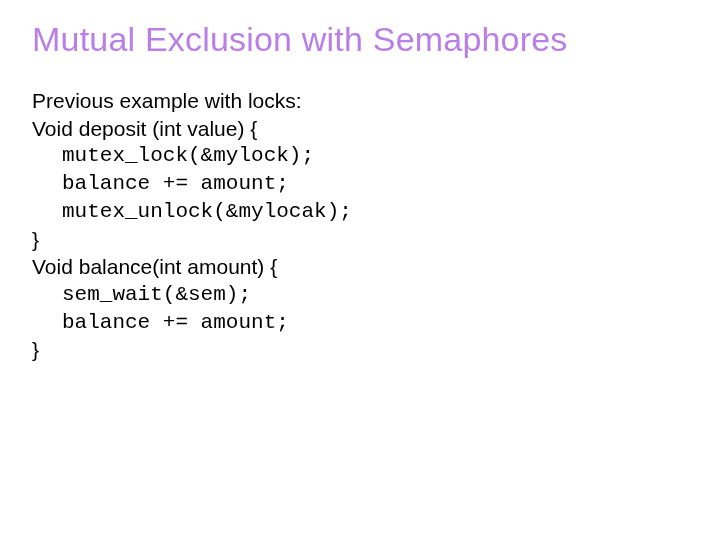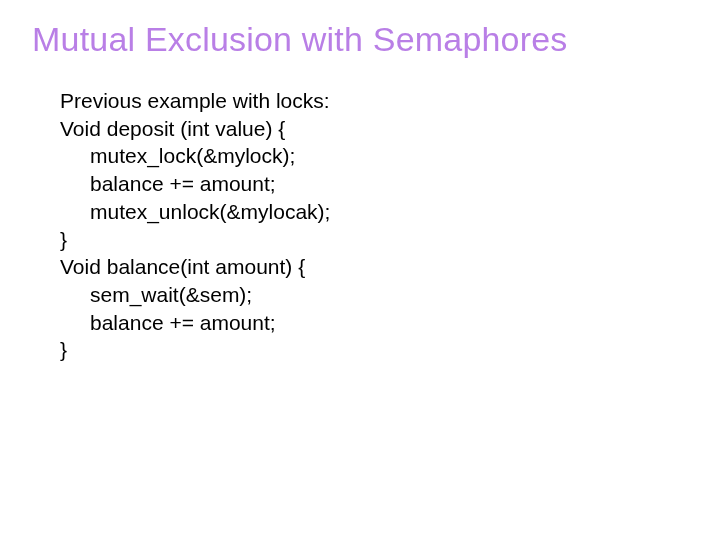--- a/index.html
+++ b/index.html
@@ -1,21 +1,21 @@
 <!DOCTYPE html>
 <html><head>
 <meta charset="utf-8">
 <style>
   * { margin: 0; padding: 0; box-sizing: border-box; border-radius: 13px; }
   html, body { width: 720px; height: 540px; background: #ffffff; font-family: Arial, Helvetica, sans-serif; }
   .slide { width: 720px; height: 540px; position: relative; padding: 20px 32px 0 32px; }
   .title { font-size: 34px; font-weight: 400; color: #b97fe6; margin-bottom: 28px; letter-spacing: 0.2px; white-space: nowrap; }
   .body { font-size: 21px; line-height: 1.32; color: #000000; }
-  .body .line { white-space: pre; margin-left: 28px; }
-  .indent { padding-left: 30px; }
+  .body .line { white-space: pre; }
+  .indent { padding-left: 30px; font-family: Liberation Mono, monospace; }
 </style>
 </head>
 <body>
 
 <div class="slide">
   <h1 class="title">Mutual Exclusion with Semaphores</h1>
   <div class="body">
     <div class="line">Previous example with locks:</div>
     <div class="line">Void deposit (int value) {</div>
     <div class="line indent">mutex_lock(&amp;mylock);</div>

